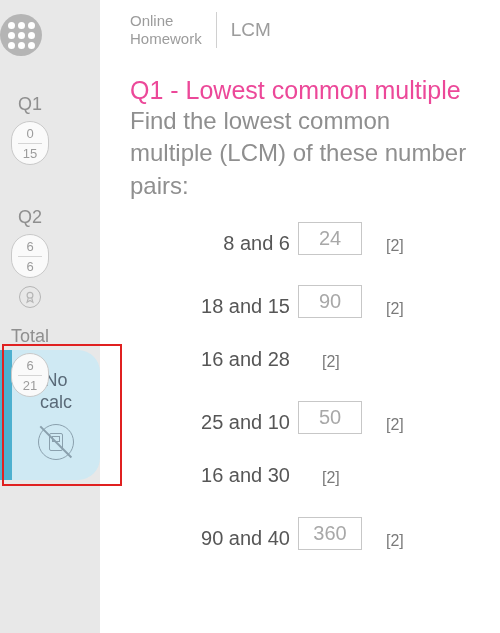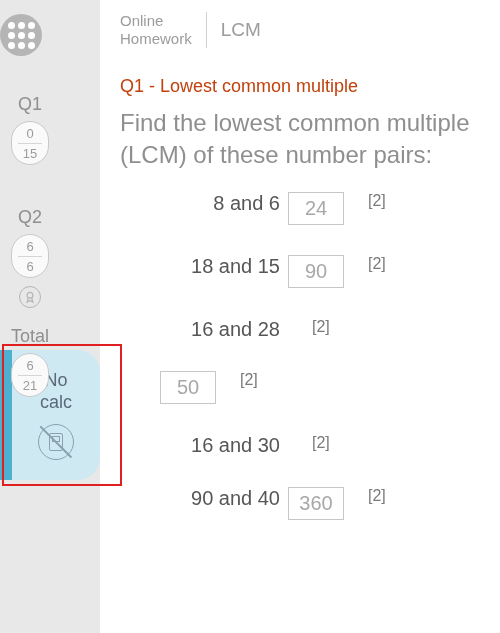--- a/index.html
+++ b/index.html
@@ -144,21 +144,21 @@
     height: 142px;
     border: 2px solid #e02020;
     pointer-events: none;
     z-index: 5;
   }
 
   .total-block { }
 
   .main {
     flex: 1;
-    padding: 0 20px 0 20px;
+    padding: 0 20px 0 30px;
     position: relative;
   }
   .header {
     display: flex;
     align-items: center;
     padding-top: 12px;
     padding-bottom: 6px;
   }
   .crumb1 {
     color: #9c9c9c;
@@ -166,51 +166,50 @@
     line-height: 1.2;
     padding-right: 14px;
     border-right: 1px solid #d0d0d0;
     margin-right: 14px;
   }
   .crumb2 {
     color: #9c9c9c;
     font-size: 19px;
   }
   .title {
-    color: #c2410c;
-    font-size: 18px;
+    color: #ec4899;
+    font-size: 25px;
     margin-top: 22px;
-    margin-bottom: 10px;
   }
   .prompt {
     color: #8f8f8f;
     font-size: 24px;
     line-height: 1.35;
     margin-bottom: 20px;
     padding-right: 10px;
   }
   .rows {
     display: flex;
     flex-direction: column;
     gap: 30px;
     padding-left: 40px;
   }
   .row {
     display: flex;
-    align-items: flex-start;
+    align-items: flex-end;
   }
   .pair {
     color: #565656;
     font-size: 20px;
     width: 120px;
     text-align: right;
     margin-right: 8px;
   }
   .answer {
-    width: 56px;
+    width: 64px;
     height: 33px;
     border: 1px solid #c7c7c7;
     color: #a8a8a8;
     font-size: 20px;
     text-align: center;
     font-family: inherit;
     outline: none;
     background: #fff;
   }
   .marks {
@@ -300,20 +299,21 @@
       <div class="row">
         <div class="pair">18 and 15</div>
         <input class="answer" value="90" style="">
         <div class="marks">[2]</div>
       </div>
       <div class="row">
         <div class="pair">16 and 28</div>
         <div class="marks">[2]</div>
       </div>
       <div class="row">
+        <div class="pair">25 and 10</div>
         <input class="answer" value="50" style="">
         <div class="marks">[2]</div>
       </div>
       <div class="row">
         <div class="pair">16 and 30</div>
         <div class="marks">[2]</div>
       </div>
       <div class="row">
         <div class="pair">90 and 40</div>
         <input class="answer" value="360" style="">

